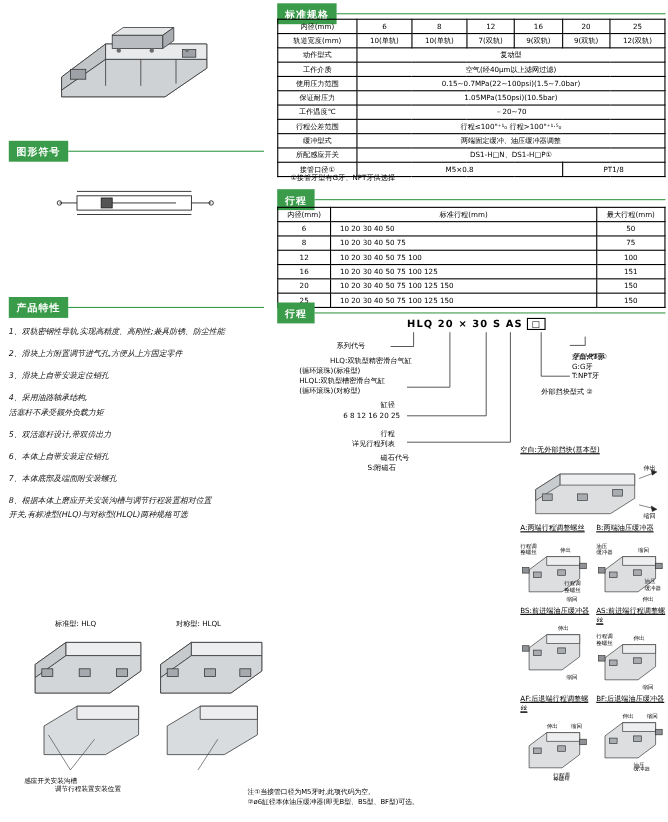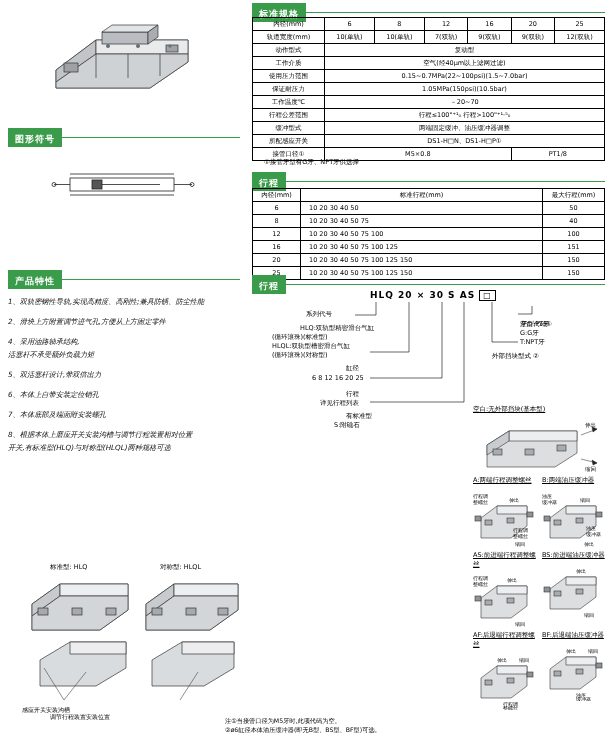--- a/index.html
+++ b/index.html
@@ -146,20 +146,21 @@
     </div>
 
     <div class="sec-head" style="left:8px; top:270px; width:232px;">
       <div class="bar">产品特性</div>
       <div class="tail"></div>
     </div>
 
     <div class="feat-list">
       <div>1、双轨密钢性导轨,实现高精度、高刚性;兼具防锈、防尘性能</div>
       <div>2、滑块上方附置调节进气孔,方便从上方固定零件</div>
+      <div>3、滑块上自带安装定位销孔</div>
       <div style="margin-bottom:0">4、采用油路轴承结构,</div>
       <div>   活塞杆不承受额外负载力矩</div>
       <div>5、双活塞杆设计,带双倍出力</div>
       <div>6、本体上自带安装定位销孔</div>
       <div>7、本体底部及端面附安装螺孔</div>
       <div style="margin-bottom:0">8、根据本体上磨应开关安装沟槽与调节行程装置相对位置</div>
       <div>   开关,有标准型(HLQ)与对称型(HLQL)两种规格可选</div>
     </div>
 
     <div class="bottom-draw">
@@ -282,21 +283,21 @@
         <td class="c3">最大行程(mm)</td>
       </tr>
       <tr>
         <td class="c1">6</td>
         <td class="c2">10 20 30 40 50</td>
         <td class="c3">50</td>
       </tr>
       <tr>
         <td class="c1">8</td>
         <td class="c2">10 20 30 40 50 75</td>
-        <td class="c3">40</td>
+        <td class="c3">75</td>
       </tr>
       <tr>
         <td class="c1">12</td>
         <td class="c2">10 20 30 40 50 75 100</td>
         <td class="c3">100</td>
       </tr>
       <tr>
         <td class="c1">16</td>
         <td class="c2">10 20 30 40 50 75 100 125</td>
         <td class="c3">151</td>
@@ -352,21 +353,21 @@
       <div class="ord-txt" style="left:22px; top:43px;">    (循环滚珠)(标准型)</div>
       <div class="ord-txt" style="left:22px; top:52px;">HLQL:双轨型槽密滑台气缸</div>
       <div class="ord-txt" style="left:22px; top:61px;">      (循环滚珠)(对称型)</div>
 
       <div class="ord-txt" style="left:96px; top:74px;">缸径</div>
       <div class="ord-txt" style="left:62px; top:84px;">6 8 12 16 20 25</div>
 
       <div class="ord-txt" style="left:96px; top:100px;">行程</div>
       <div class="ord-txt" style="left:70px; top:109px;">详见行程列表</div>
 
-      <div class="ord-txt" style="left:96px; top:122px;">有标准型</div>
+      <div class="ord-txt" style="left:96px; top:122px;">磁石代号</div>
       <div class="ord-txt" style="left:84px; top:131px;">S:附磁石</div>
 
       <div class="ord-txt" style="left:270px; top:30px;font-style:italic;">牙型代码①</div>
       <div class="ord-txt" style="left:270px; top:30px;">空白:PT牙</div>
       <div class="ord-txt" style="left:270px; top:39px;">G:G牙</div>
       <div class="ord-txt" style="left:270px; top:48px;">T:NPT牙</div>
 
       <div class="ord-txt" style="left:242px; top:62px;">外部挡块型式 ②</div>
     </div>
 
@@ -430,47 +431,47 @@
             <text x="0" y="12" font-size="5" font-family="DejaVu Sans">油压</text>
             <text x="0" y="18" font-size="5" font-family="DejaVu Sans">缓冲器</text>
             <text x="44" y="44" font-size="5" font-family="DejaVu Sans">油压</text>
             <text x="44" y="50" font-size="5" font-family="DejaVu Sans">缓冲器</text>
           </svg>
         </div>
       </div>
 
       <div style="display:flex; gap:4px;">
         <div class="gcell" style="width:65px">
+          <div class="gcap">BS:前进端油压缓冲器</div>
+          <svg width="65" height="58" viewBox="0 0 65 58">
+            <g stroke="#333" fill="#dcdee0" stroke-width="0.6">
+              <polygon points="8,28 24,16 54,16 54,36 38,48 8,48"></polygon>
+              <polygon points="24,16 54,16 54,24 24,24" fill="#eceef0"></polygon>
+              <rect x="12" y="30" width="7" height="5" fill="#a8abaf"></rect>
+              <rect x="34" y="28" width="7" height="5" fill="#a8abaf"></rect>
+              <rect x="2" y="26" width="6" height="5" fill="#8f9296"></rect>
+            </g>
+            <text x="34" y="12" font-size="5" font-family="DejaVu Sans">伸出</text>
+            <text x="42" y="56" font-size="5" font-family="DejaVu Sans">缩回</text>
+          </svg>
+        </div>
+        <div class="gcell" style="width:65px">
           <div class="gcap">AS:前进端行程调整螺丝</div>
           <svg width="65" height="58" viewBox="0 0 65 58">
             <g stroke="#333" fill="#dcdee0" stroke-width="0.6">
               <polygon points="8,28 24,16 54,16 54,36 38,48 8,48"></polygon>
               <polygon points="24,16 54,16 54,24 24,24" fill="#eceef0"></polygon>
               <rect x="12" y="30" width="7" height="5" fill="#a8abaf"></rect>
               <rect x="34" y="28" width="7" height="5" fill="#a8abaf"></rect>
               <rect x="2" y="26" width="6" height="5" fill="#8f9296"></rect>
             </g>
             <text x="34" y="12" font-size="5" font-family="DejaVu Sans">伸出</text>
             <text x="42" y="56" font-size="5" font-family="DejaVu Sans">缩回</text>
             <text x="0" y="10" font-size="5" font-family="DejaVu Sans">行程调</text>
             <text x="0" y="16" font-size="5" font-family="DejaVu Sans">整螺丝</text>
-          </svg>
-        </div>
-        <div class="gcell" style="width:65px">
-          <div class="gcap">BS:前进端油压缓冲器</div>
-          <svg width="65" height="58" viewBox="0 0 65 58">
-            <g stroke="#333" fill="#dcdee0" stroke-width="0.6">
-              <polygon points="8,28 24,16 54,16 54,36 38,48 8,48"></polygon>
-              <polygon points="24,16 54,16 54,24 24,24" fill="#eceef0"></polygon>
-              <rect x="12" y="30" width="7" height="5" fill="#a8abaf"></rect>
-              <rect x="34" y="28" width="7" height="5" fill="#a8abaf"></rect>
-              <rect x="2" y="26" width="6" height="5" fill="#8f9296"></rect>
-            </g>
-            <text x="34" y="12" font-size="5" font-family="DejaVu Sans">伸出</text>
-            <text x="42" y="56" font-size="5" font-family="DejaVu Sans">缩回</text>
           </svg>
         </div>
       </div>
 
       <div style="display:flex; gap:4px;">
         <div class="gcell" style="width:65px">
           <div class="gcap">AF:后退端行程调整螺丝</div>
           <svg width="65" height="60" viewBox="0 0 65 60">
             <g stroke="#333" fill="#dcdee0" stroke-width="0.6">
               <polygon points="8,28 24,16 54,16 54,36 38,48 8,48"></polygon>

